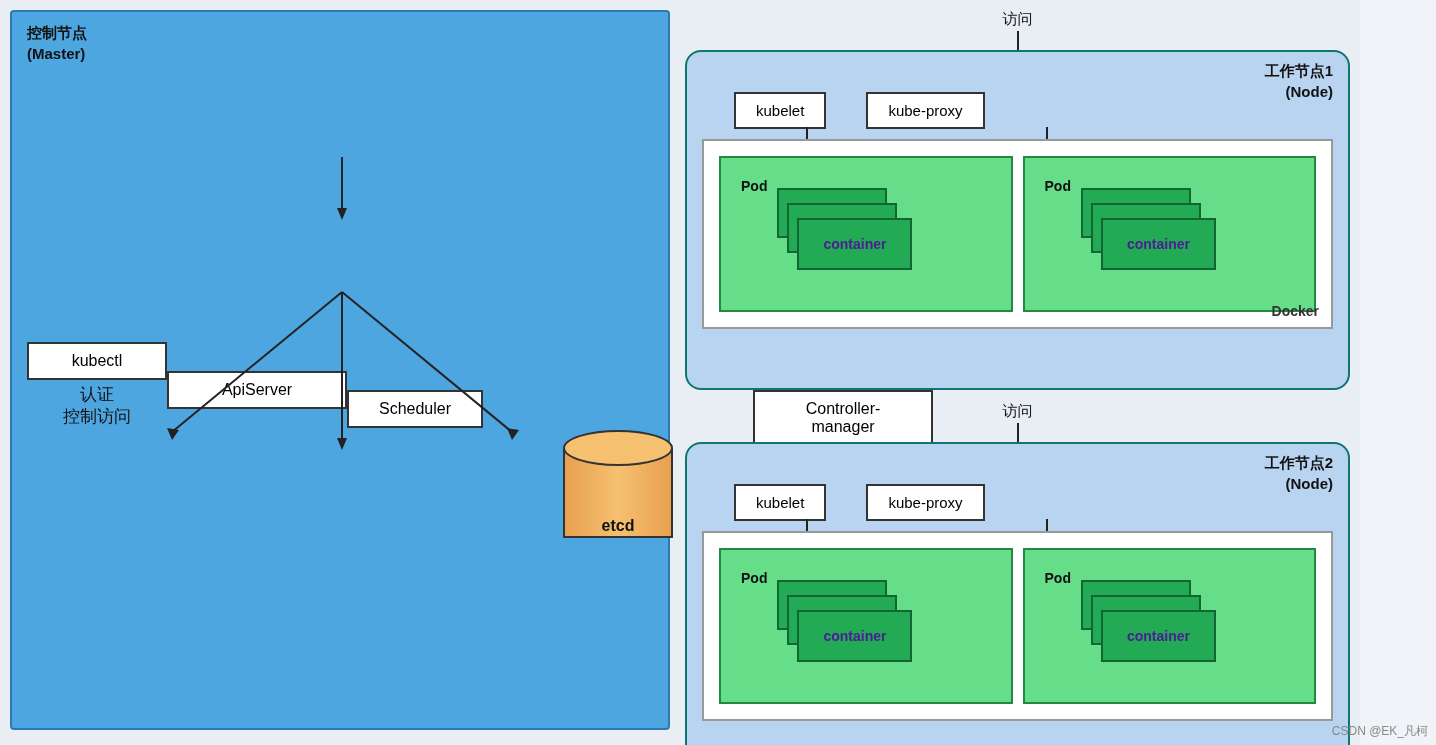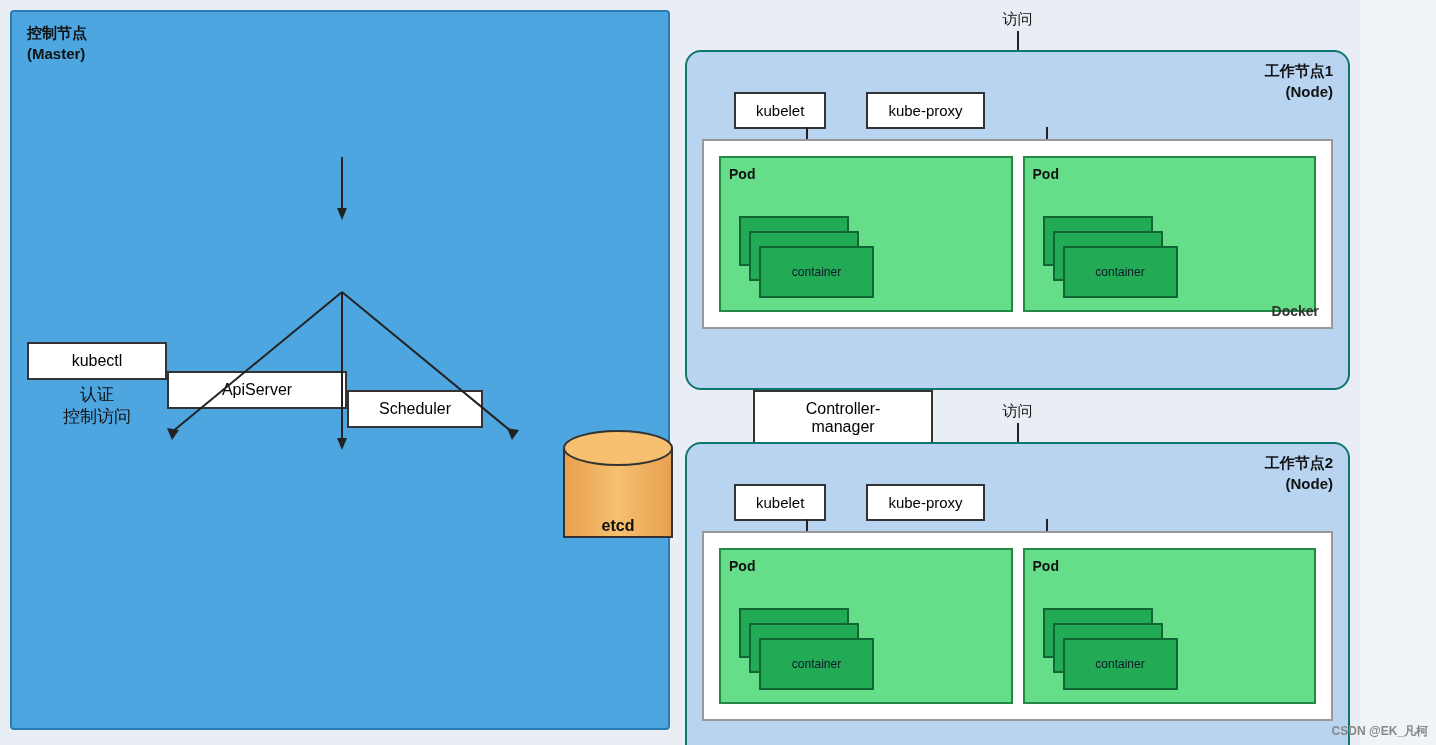--- a/index.html
+++ b/index.html
@@ -194,27 +194,26 @@
       bottom: 8px;
       right: 12px;
       font-size: 14px;
       font-weight: bold;
       color: #333;
     }
 
     .pod-box {
       background: #66dd88;
       border: 2px solid #228844;
-      padding: 8px;
+      padding: 20px;
       flex: 1;
       margin: 5px;
       position: relative;
       display: flex;
-      flex-direction: column;
-      gap: 20px;
+      flex-direction: row;
     }
 
     .pod-label {
       font-size: 14px;
       color: #111;
       font-weight: bold;
       margin-bottom: 4px;
     }
 
     .container-stack {
@@ -250,23 +249,23 @@
       height: 52px;
       top: 40px;
       left: 30px;
       display: flex;
       align-items: center;
       justify-content: center;
       z-index: 3;
     }
 
     .container-text {
-      color: #0f172a;
-      font-size: 12px;
-      font-weight: normal;
+      color: #4c1d95;
+      font-size: 14px;
+      font-weight: bold;
     }
 
     .visit-text {
       font-size: 15px;
       color: #111;
     }
 
     .arrow-down-short {
       width: 2px;
       height: 25px;
@@ -285,21 +284,20 @@
       border-right: 6px solid transparent;
       border-top: 8px solid #222;
     }
 
     .watermark {
       position: absolute;
       bottom: 5px;
       right: 8px;
       font-size: 12px;
       color: #888;
-      font-weight: bold;
     }
 
     
     .master-svg {
       position: absolute;
       top: 0;
       left: 0;
       width: 100%;
       height: 100%;
       pointer-events: none;

